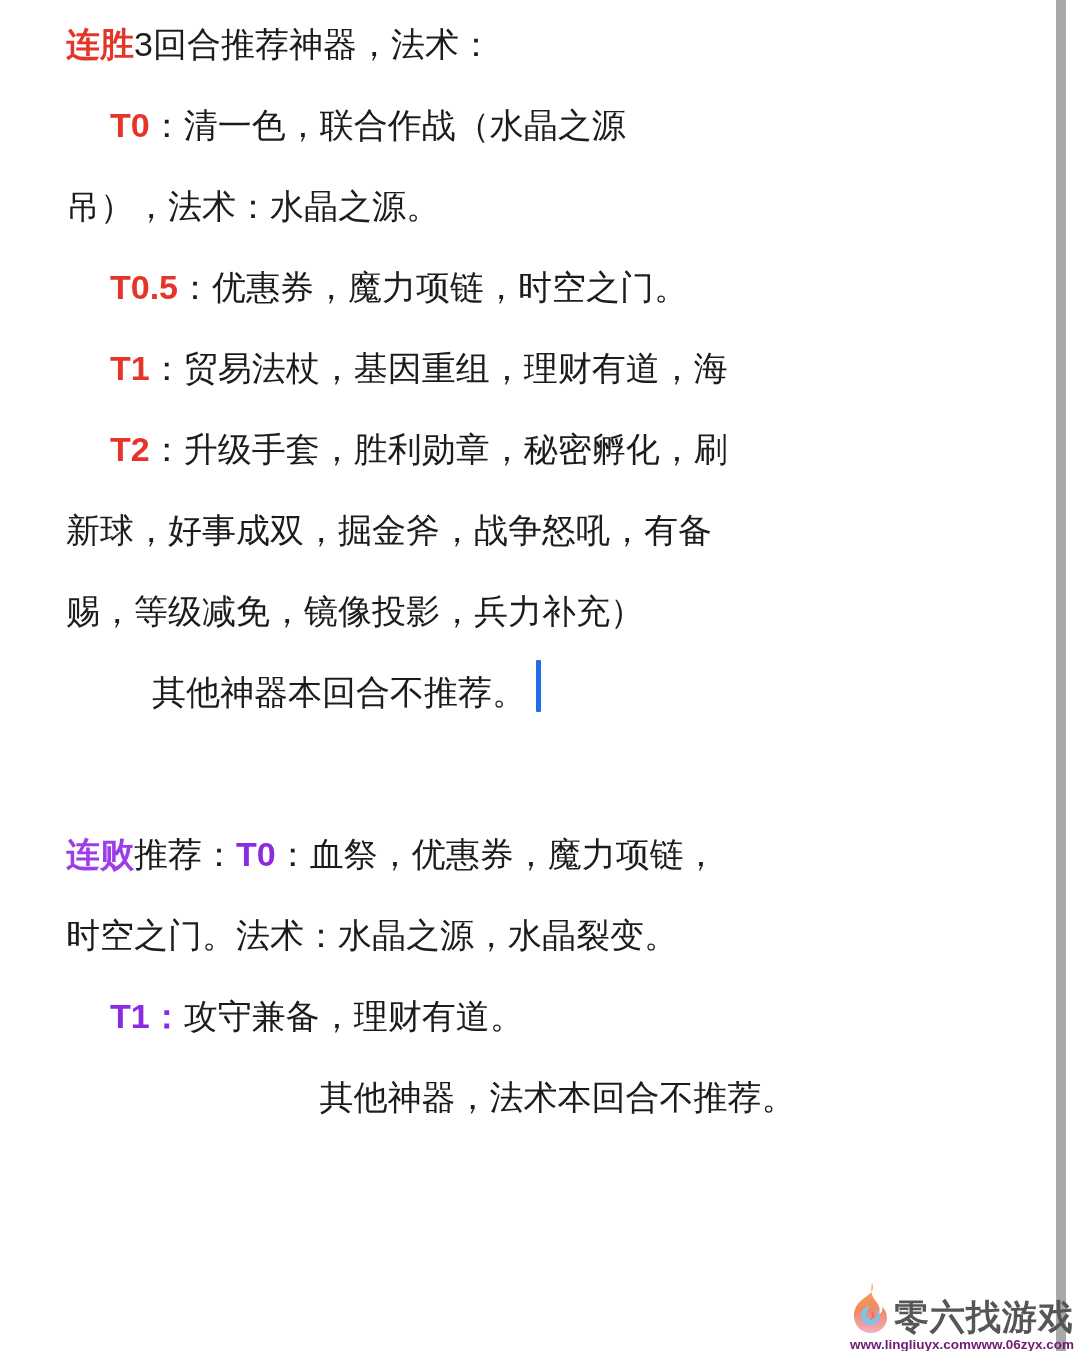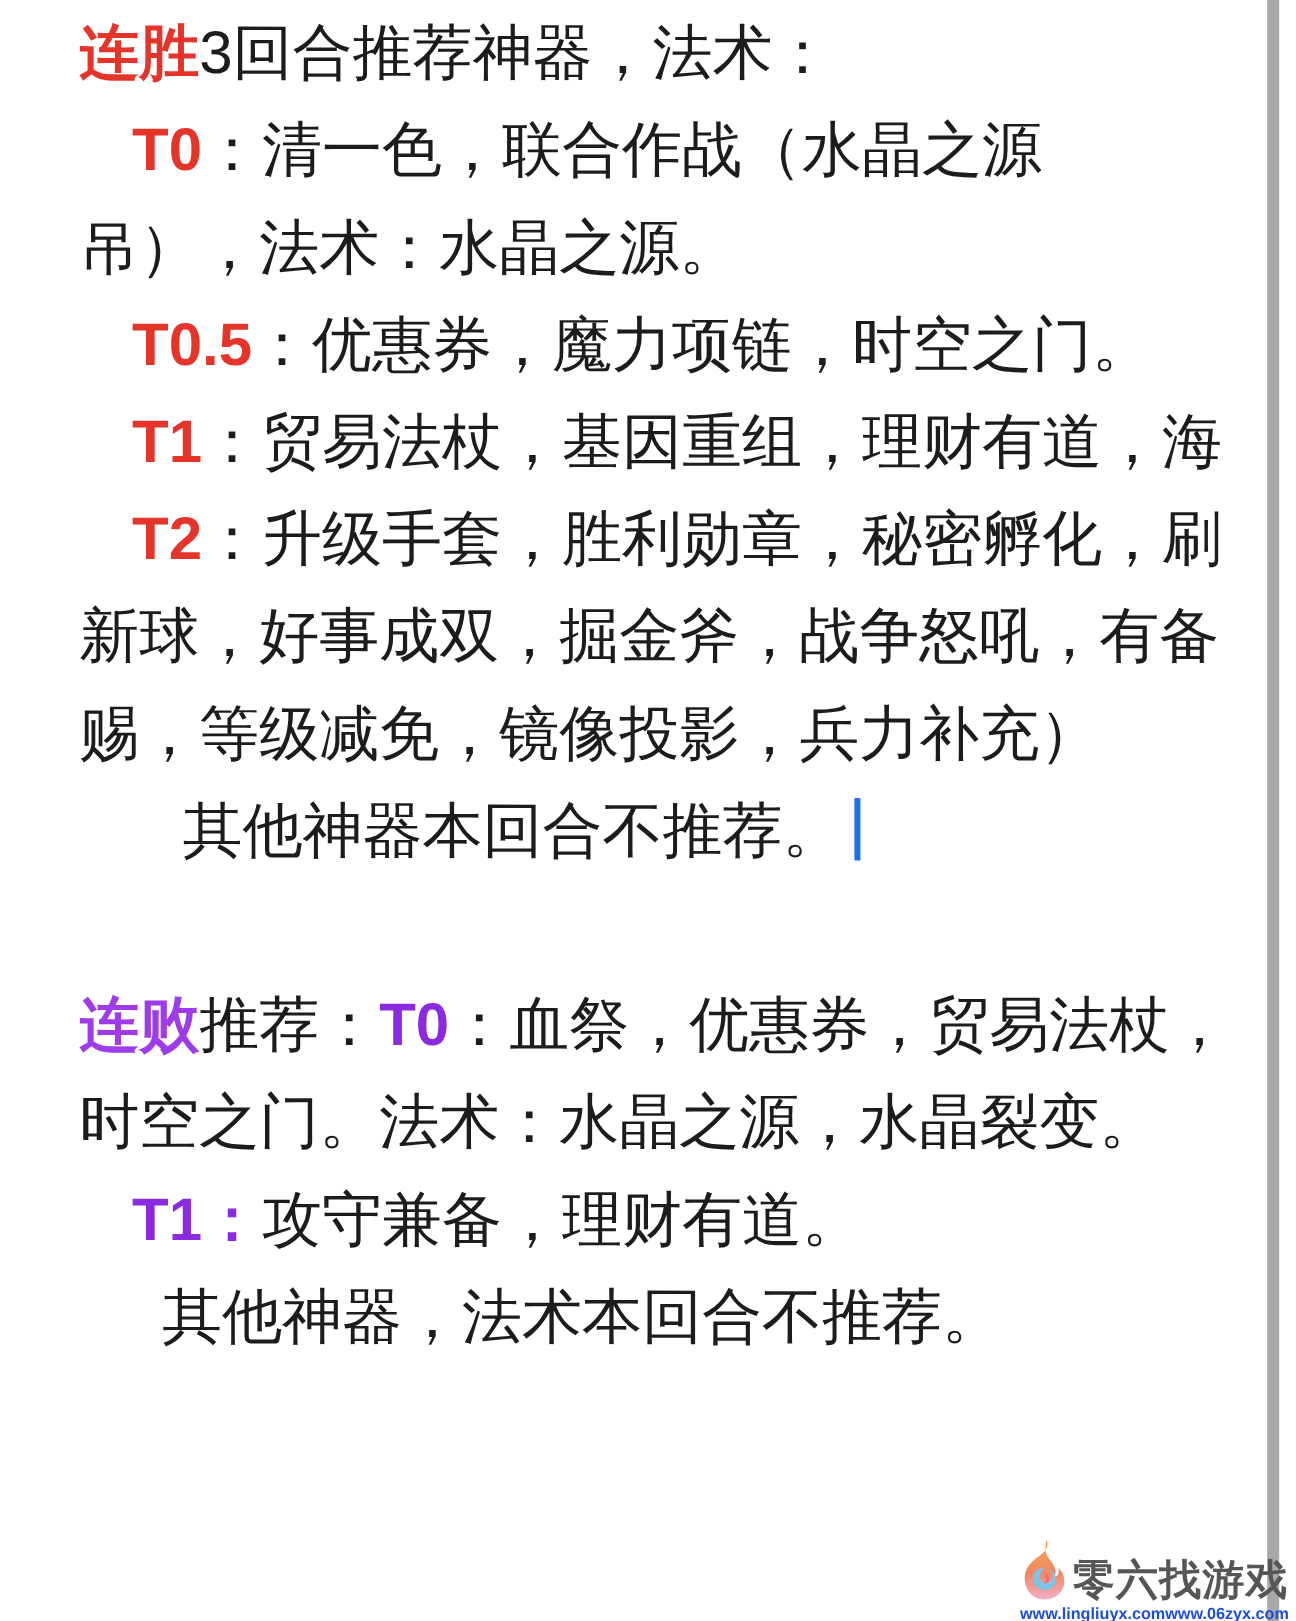--- a/index.html
+++ b/index.html
@@ -8,30 +8,30 @@
     background:#ffffff;
     overflow:hidden;
     position:relative;
     font-family:"Liberation Sans","DejaVu Sans",sans-serif;
   }
   .doc{
     position:absolute;
     top:4px;left:66px;right:100px;
   }
   .line{
-    font-size:50px;
+    font-size:34px;
     line-height:81px;
     color:#1c1c1c;
     font-weight:500;
     white-space:nowrap;
     letter-spacing:0px;
   }
   .line.i1{padding-left:44px;}
   .line.i2{padding-left:86px;}
-  .line.i3{padding-left:69px;}
+  .line.i3{padding-left:69px;text-align:center;}
   .seg.normal{color:#1c1c1c;}
   .seg.red{color:#e5352b;font-weight:800;}
   .seg.purple{color:#9d3ce8;font-weight:800;text-align:center;}
   .seg.violet{color:#8a2be0;font-weight:800;}
   .cursor{
     display:inline-block;
     width:5px;height:52px;
     background:#1e6eeb;
     border-radius:1px;
     margin-left:10px;
@@ -61,39 +61,39 @@
     color:#565656;
     letter-spacing:1px;
     line-height:1.1;
     white-space:nowrap;
   }
   .wm-urls{
     display:flex;
     justify-content:space-between;
     margin-top:1px;
     font-size:13.5px;
-    color:#1d4ed8;
+    color:#701a75;
     font-weight:600;
   }
 </style>
 </head>
 <body>
 
 <div class="doc">
     <div class="line"><span class="seg red">连胜</span><span class="seg normal">3回合推荐神器，法术：</span></div>
     <div class="line i1"><span class="seg red">T0</span><span class="seg normal">：清一色，联合作战（水晶之源</span></div>
     <div class="line"><span class="seg normal">吊），法术：水晶之源。</span></div>
     <div class="line i1"><span class="seg red">T0.5</span><span class="seg normal">：优惠券，魔力项链，时空之门。</span></div>
     <div class="line i1"><span class="seg red">T1</span><span class="seg normal">：贸易法杖，基因重组，理财有道，海</span></div>
     <div class="line i1"><span class="seg red">T2</span><span class="seg normal">：升级手套，胜利勋章，秘密孵化，刷</span></div>
     <div class="line"><span class="seg normal">新球，好事成双，掘金斧，战争怒吼，有备</span></div>
     <div class="line"><span class="seg normal">赐，等级减免，镜像投影，兵力补充）</span></div>
     <div class="line i2"><span class="seg normal">其他神器本回合不推荐。</span><span class="cursor"></span></div>
     <div class="line">&nbsp;</div>
-    <div class="line"><span class="seg purple">连败</span><span class="seg normal">推荐：</span><span class="seg violet">T0</span><span class="seg normal">：血祭，优惠券，贸易法杖，</span></div>
+    <div class="line"><span class="seg purple">连败</span><span class="seg normal">推荐：</span><span class="seg violet">T0</span><span class="seg normal">：血祭，优惠券，魔力项链，</span></div>
     <div class="line"><span class="seg normal">时空之门。法术：水晶之源，水晶裂变。</span></div>
     <div class="line i1"><span class="seg violet">T1：</span><span class="seg normal">攻守兼备，理财有道。</span></div>
     <div class="line i3"><span class="seg normal">其他神器，法术本回合不推荐。</span></div>
   </div>
 
 <div class="scrollbar"></div>
 
 <div class="watermark">
   <div class="wm-row">
     <svg class="wm-logo" width="38" height="54" viewBox="0 0 38 54">

